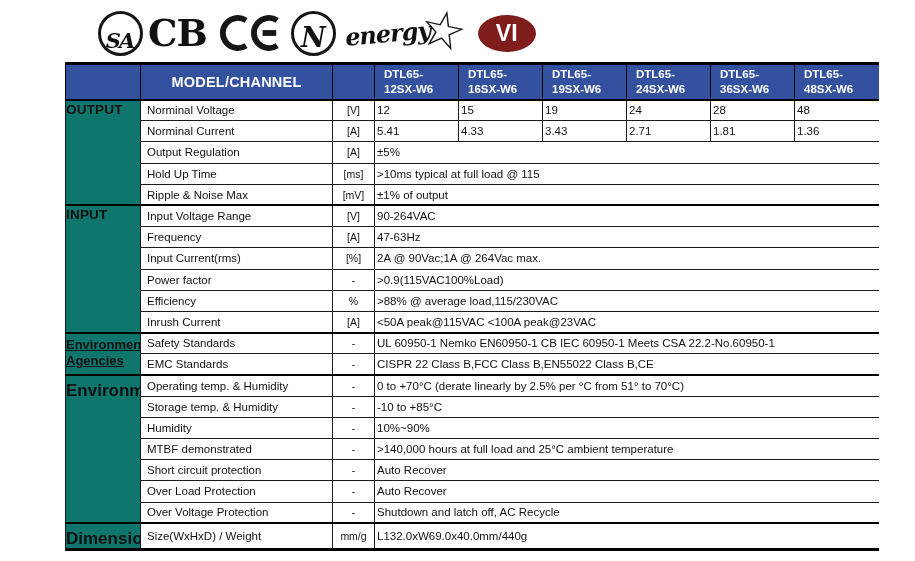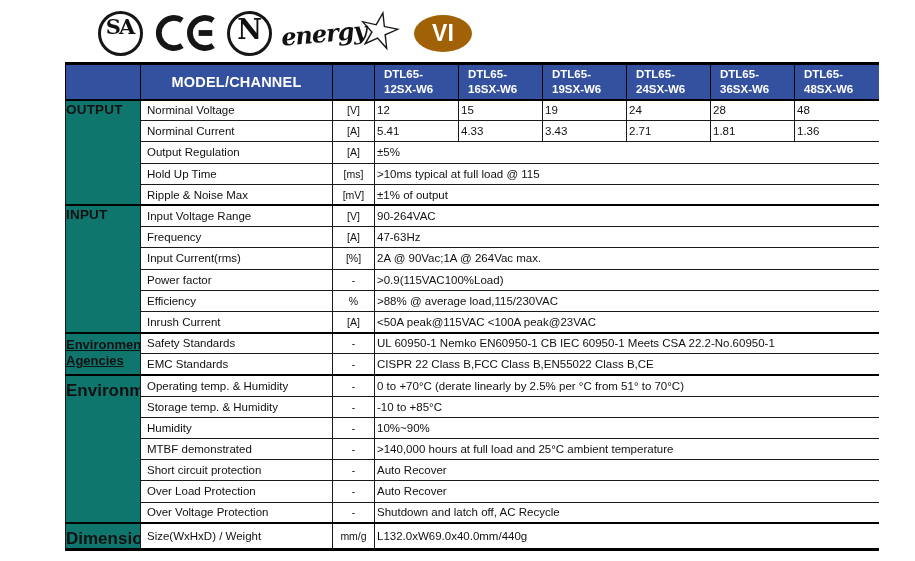--- a/index.html
+++ b/index.html
@@ -1,29 +1,29 @@
 <!DOCTYPE html>
 <html><head>
 <meta charset="utf-8">
 <style>
   html,body{margin:0;padding:0;background:#fff;}
   .page{position:relative;width:915px;height:561px;background:#fff;overflow:hidden;
         font-family:"Liberation Sans",sans-serif;color:#111;}
 
   
   .logos{position:absolute;left:98px;top:7px;height:52px;display:flex;align-items:center;gap:7px;}
-  .circle-logo{border-radius:50%;border:3.5px solid #161616;display:flex;align-items:flex-start;justify-content:center;box-sizing:border-box;background:#fff;}
+  .circle-logo{border-radius:50%;border:3.5px solid #161616;display:flex;align-items:flex-end;justify-content:center;box-sizing:border-box;background:#fff;font-style:italic;}
   .csa{width:45px;height:45px;font-family:"DejaVu Serif",serif;font-weight:bold;font-size:21px;letter-spacing:-2px;padding-right:2px;}
   .cb{font-family:"DejaVu Serif",serif;font-weight:bold;font-size:37px;letter-spacing:-1px;line-height:1;margin-left:-2px;}
   .ce-svg{display:block;}
   .nemko{width:45px;height:45px;font-family:"DejaVu Serif",serif;font-weight:bold;font-size:27px;}
   .energy{display:flex;align-items:center;margin-left:2px;}
   .energy .script{font-family:"DejaVu Serif",serif;font-style:italic;font-weight:bold;font-size:24px;transform:rotate(-5deg);letter-spacing:-1px;}
   .energy .star{font-size:52px;line-height:40px;margin-left:-10px;margin-top:-6px;transform:rotate(12deg);color:#161616;}
-  .vi-badge{width:58px;height:37px;border-radius:50%;background:#a16207;color:#fff;display:flex;align-items:center;justify-content:center;
+  .vi-badge{width:58px;height:37px;border-radius:50%;background:#7f1d1d;color:#fff;display:flex;align-items:center;justify-content:center;
             font-weight:bold;font-size:23px;letter-spacing:0px;margin-left:4px;}
 
   
   table.spec{position:absolute;left:65px;top:62px;width:813px;border-collapse:collapse;table-layout:fixed;
              border-top:3px solid #000;border-bottom:3px solid #000;}
   table.spec th,table.spec td{border:1px solid #1a1a1a;box-sizing:border-box;overflow:hidden;}
   table.spec th:last-child,table.spec td:last-child{border-right:none;}
   table.spec thead th{background:#34519f;color:#fff;height:36px;border-color:#000;font-weight:bold;vertical-align:middle;}
   th.blank{border-left:none;}
   th.mc{font-size:14.5px;text-align:center;letter-spacing:0.2px;margin-left:36px;}
@@ -41,20 +41,21 @@
 </style>
 </head>
 <body>
 
 <div class="page">
 
   <div class="logos">
     <div class="circle-logo csa">
       <span>SA</span>
     </div>
+    <div class="cb">CB</div>
     <svg class="ce-svg" width="70" height="42" viewBox="0 0 72 40">
       <path d="M33,7 A15.5,15.5 0 1 0 33,33" fill="none" stroke="#161616" stroke-width="6"></path>
       <path d="M65,7 A15.5,15.5 0 1 0 65,33" fill="none" stroke="#161616" stroke-width="6"></path>
       <path d="M50,20 h14" fill="none" stroke="#161616" stroke-width="6"></path>
     </svg>
     <div class="circle-logo nemko">
       <span>N</span>
     </div>
     <div class="energy">
       <span class="script">energy</span>

